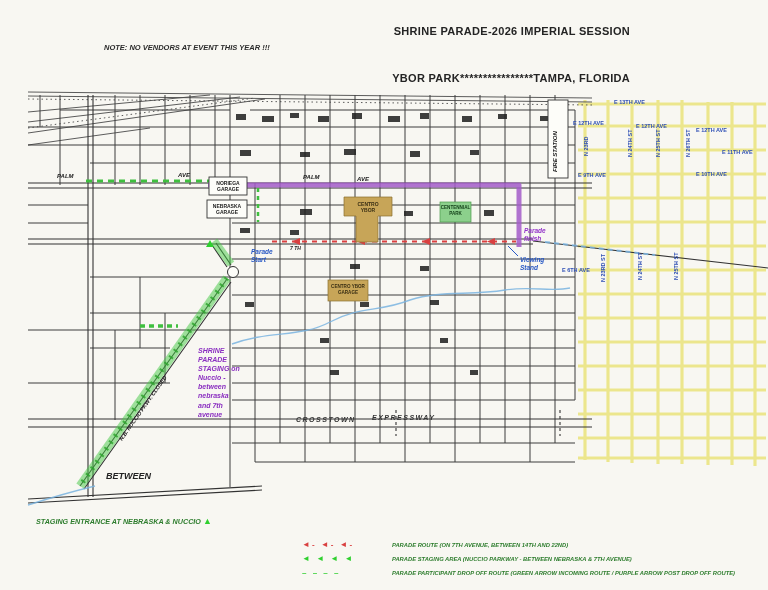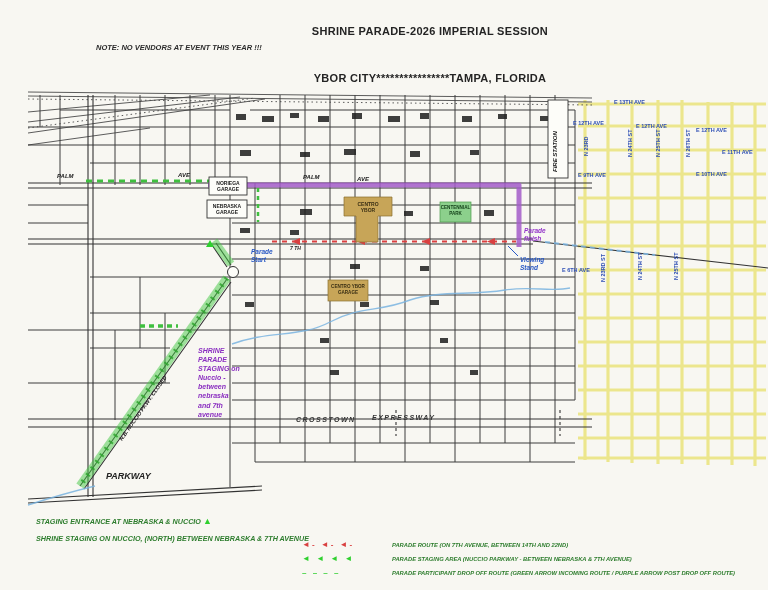--- a/index.html
+++ b/index.html
@@ -1,20 +1,20 @@
 <!DOCTYPE html>
 <html><head>
 <meta charset="utf-8">
 <style>
   html,body{margin:0;padding:0;}
   .page{position:relative;width:768px;height:590px;background:#f8f7f2;overflow:hidden;
         font-family:"Liberation Sans",sans-serif;}
-  .title{position:absolute;left:230px;width:400px;text-align:center;font-weight:bold;
+  .title{position:absolute;left:230px;width:400px;text-align:right;font-weight:bold;
          font-size:11px;color:#242424;letter-spacing:.3px;}
-  .note{position:absolute;left:96px;top:43px;font-size:7.5px;font-weight:bold;font-style:italic;color:#2b2b2b;text-align:center;}
+  .note{position:absolute;left:104px;top:43px;font-size:7.5px;font-weight:bold;font-style:italic;color:#2b2b2b;text-align:center;}
   .lbl{position:absolute;font-weight:bold;font-size:6px;color:#222;white-space:pre-line;line-height:1.25;}
   .it{font-style:italic;}
   .ctr{text-align:center;}
   .blue{color:#2757c4;font-style:italic;font-size:6.5px;}
   .purple{color:#9333c9;font-style:italic;font-size:6.5px;}
   .stagingnote{color:#8a2fc0;font-size:7px;line-height:1.3;font-style:italic;}
   .ylbl{position:absolute;font-weight:bold;font-size:5.5px;color:#2e4fb5;white-space:nowrap;}
   .vert{transform:rotate(-90deg);transform-origin:left top;}
   .rot55{transform:rotate(-54.7deg);transform-origin:left top;}
   .blocklbl{font-size:5px;line-height:1.2;}
@@ -219,21 +219,21 @@
       <rect x="440" y="202" width="31" height="20" fill="#8cd08c" stroke="#4c9a4c" stroke-width="0.7"></rect>
       <rect x="328" y="280" width="40" height="21" fill="#c7a558" stroke="#8a6f2f" stroke-width="0.7"></rect>
       <rect x="209" y="177" width="38" height="18" fill="#fdfdf9" stroke="#333" stroke-width="0.9"></rect>
       <rect x="207" y="200" width="40" height="18" fill="#fdfdf9" stroke="#333" stroke-width="0.9"></rect>
       <rect x="548" y="100" width="20" height="78" fill="#fdfdf9" stroke="#333" stroke-width="0.9"></rect>
     </g>
   </svg>
 
   <div class="note">NOTE: NO VENDORS AT EVENT THIS YEAR !!!</div>
   <div class="title" style="top:25px">SHRINE PARADE-2026 IMPERIAL SESSION</div>
-  <div class="title" style="top:72px">YBOR CITY****************TAMPA, FLORIDA</div>
+  <div class="title" style="top:72px">YBOR PARK****************TAMPA, FLORIDA</div>
 
   <div class="lbl it" style="left:57px;top:173px">PALM</div>
   <div class="lbl it" style="left:178px;top:172px">AVE</div>
   <div class="lbl it" style="left:303px;top:174px">PALM</div>
   <div class="lbl it" style="left:357px;top:176px">AVE</div>
   <div class="lbl it" style="left:290px;top:245px;font-size:5px">7 TH</div>
 
   <div class="lbl ctr blocklbl" style="left:210px;top:180px;width:36px">NORIEGA
 GARAGE</div>
   <div class="lbl ctr blocklbl" style="left:208px;top:203px;width:38px">NEBRASKA
@@ -258,41 +258,40 @@
 PARADE
 STAGING on
 Nuccio -
 between
 nebraska
 and 7th
 avenue</div>
 
   <div class="lbl it rot55" style="left:118px;top:438px;font-size:5.5px;white-space:nowrap">N.B. NUCCIO PKWY. CLOSED</div>
 
-  <div class="lbl it" style="left:106px;top:471px;font-size:9px">PARKWAY</div>
+  <div class="lbl it" style="left:106px;top:471px;font-size:9px">BETWEEN</div>
   <div class="lbl it" style="left:296px;top:416px;font-size:7px;letter-spacing:1.5px;color:#333">CROSSTOWN</div>
   <div class="lbl it" style="left:372px;top:414px;font-size:7px;letter-spacing:1.5px;color:#333">EXPRESSWAY</div>
 
   <div class="ylbl" style="left:614px;top:99px">E 13TH AVE</div>
   <div class="ylbl" style="left:573px;top:120px">E 12TH AVE</div>
   <div class="ylbl" style="left:636px;top:123px">E 12TH AVE</div>
   <div class="ylbl" style="left:696px;top:127px">E 12TH AVE</div>
   <div class="ylbl" style="left:722px;top:149px">E 11TH AVE</div>
   <div class="ylbl" style="left:696px;top:171px">E 10TH AVE</div>
   <div class="ylbl" style="left:578px;top:172px">E 9TH AVE</div>
   <div class="ylbl" style="left:562px;top:267px">E 6TH AVE</div>
   <div class="ylbl vert" style="left:583px;top:156px">N 23RD</div>
   <div class="ylbl vert" style="left:627px;top:157px">N 24TH ST</div>
   <div class="ylbl vert" style="left:655px;top:157px">N 25TH ST</div>
   <div class="ylbl vert" style="left:685px;top:157px">N 26TH ST</div>
   <div class="ylbl vert" style="left:600px;top:282px">N 23RD ST</div>
   <div class="ylbl vert" style="left:637px;top:280px">N 24TH ST</div>
   <div class="ylbl vert" style="left:673px;top:280px">N 25TH ST</div>
 
-  <div class="legL" style="top:534px">SHRINE STAGING ON NUCCIO, (NORTH) BETWEEN NEBRASKA &amp; 7TH AVENUE</div>
   <div class="legL" style="top:516px">
     <span>STAGING ENTRANCE AT NEBRASKA &amp; NUCCIO</span>
     <span class="marker">▲</span>
   </div>
 
   <div class="legR" style="top:540px">
     <span class="sym symred">◄- ◄- ◄-</span>
     <span class="txt">PARADE ROUTE (ON 7TH AVENUE, BETWEEN 14TH AND 22ND)</span>
   </div>
   <div class="legR" style="top:554px">

